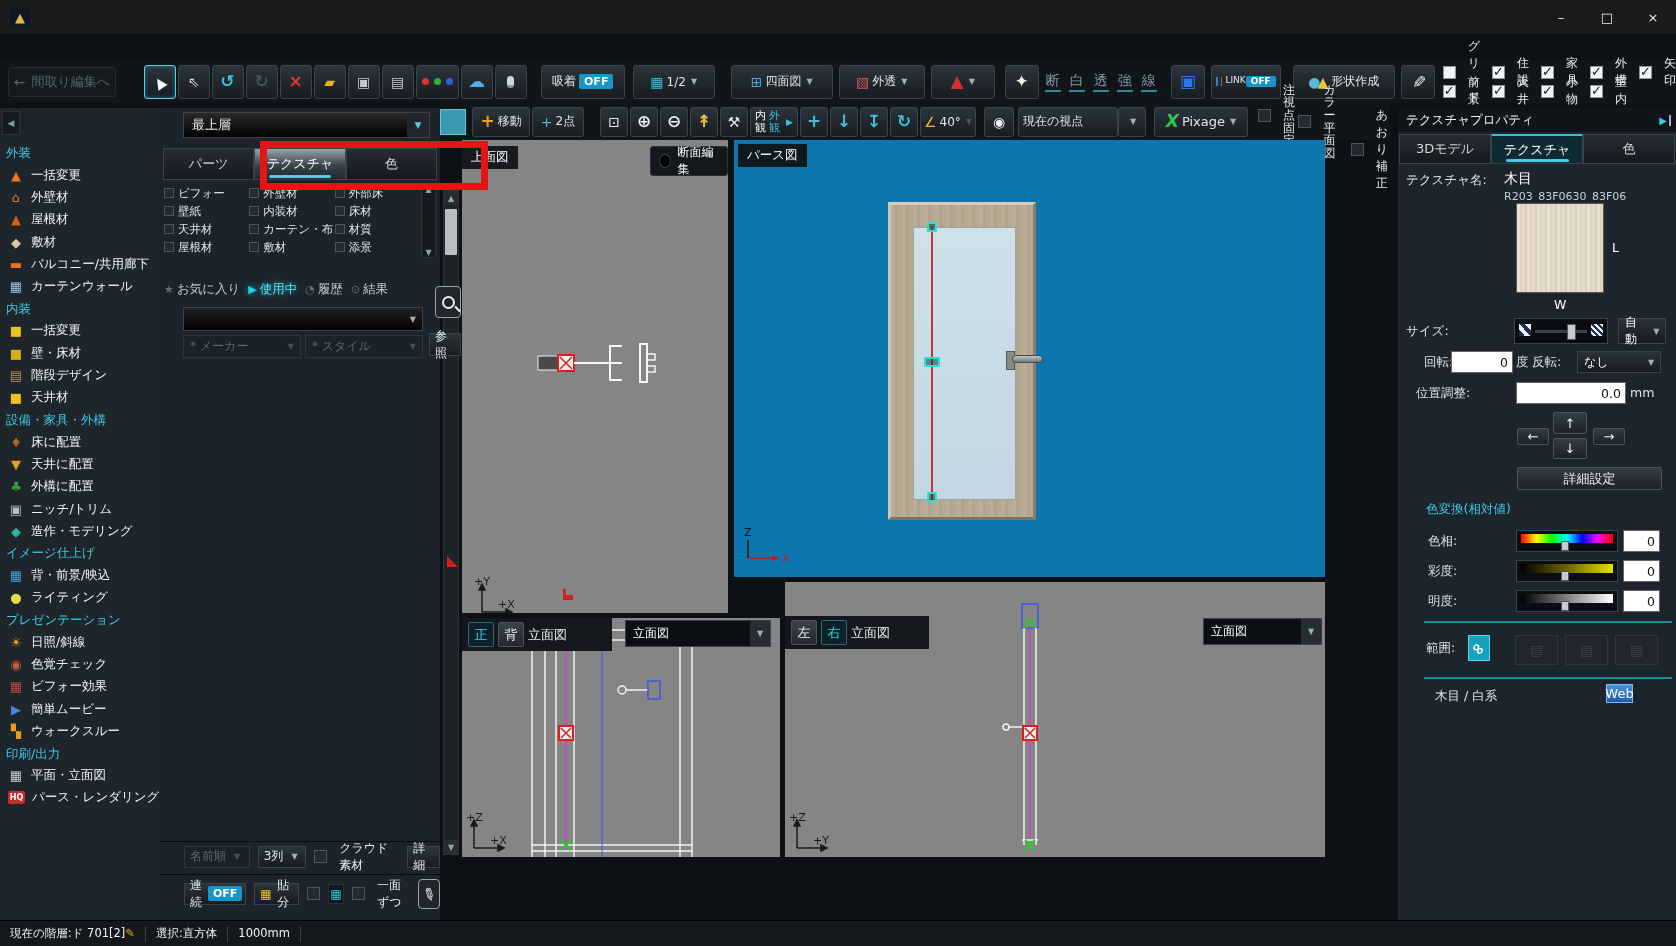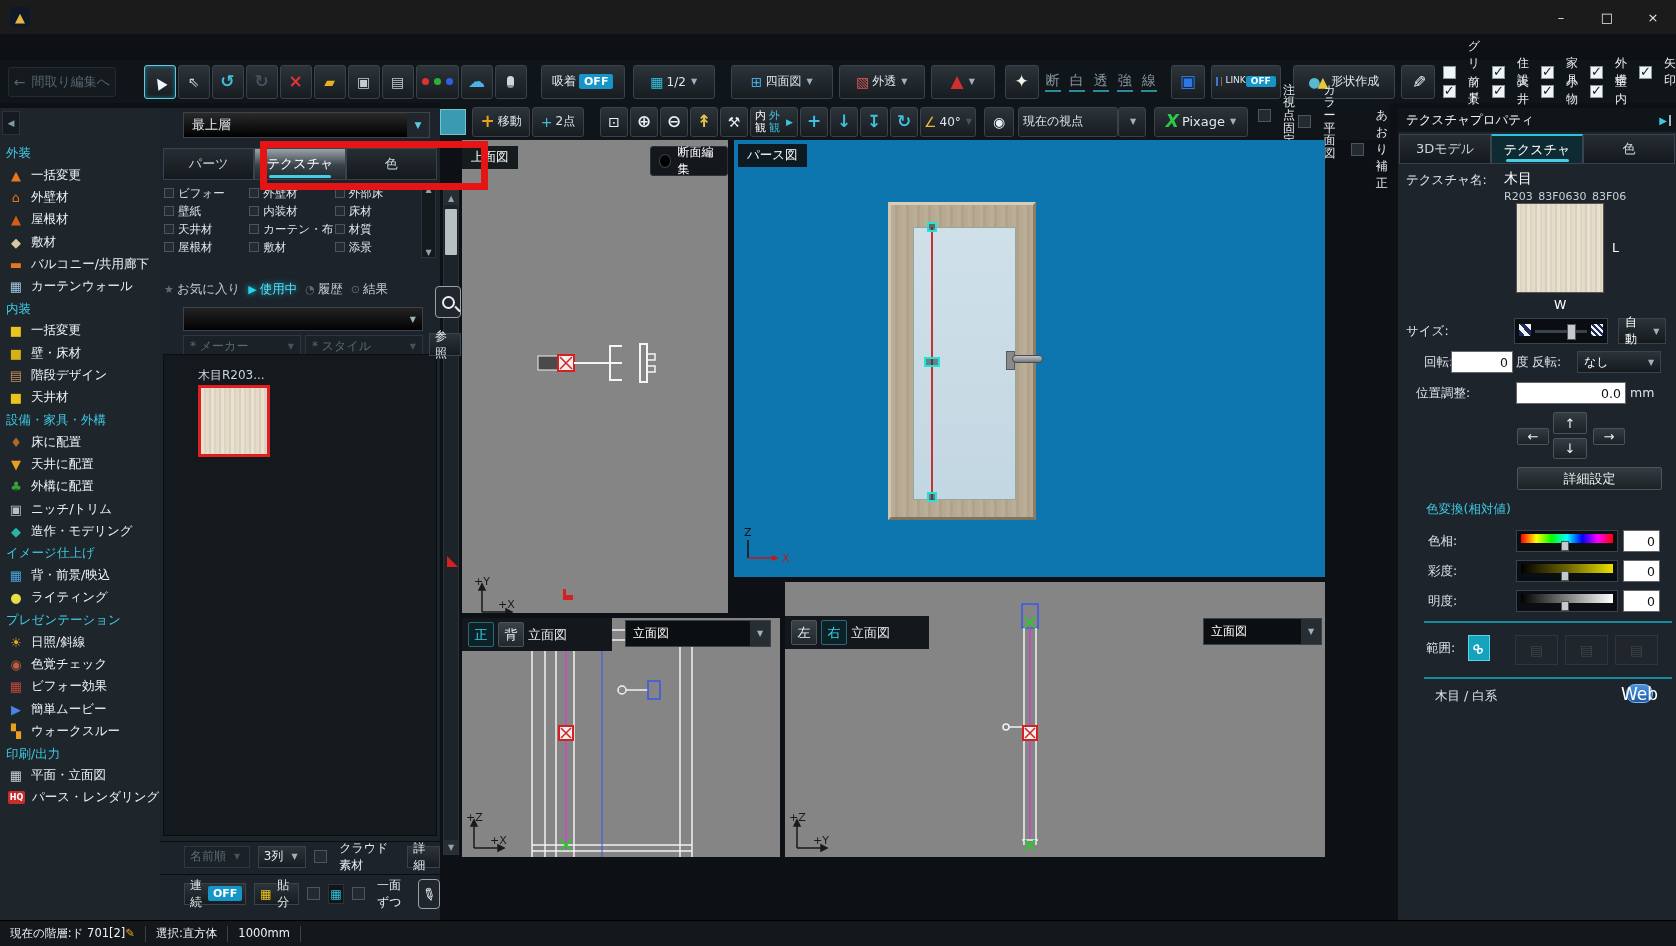--- a/index.html
+++ b/index.html
@@ -122,21 +122,21 @@
 .pinput{position:absolute;background:#fff;color:#111;font-size:12.5px;display:flex;align-items:center;justify-content:flex-end;padding-right:4px;border:1px solid #666}
 .pselect{position:absolute;background:linear-gradient(#2c343a,#14191d);border:1px solid #3a434b;color:#fff;font-size:12px;display:flex;align-items:center;padding-left:6px}
 .pselect .dd{margin-left:auto;width:18px;text-align:center;font-size:8px;color:#9fb2bc}
 .pbtn{position:absolute;background:linear-gradient(#343c42,#1c2226);border:1px solid #4a545c;border-radius:2px;color:#eef3f6;font-size:13px;display:flex;align-items:center;justify-content:center}
 .slider-well{position:absolute;background:#0a0e12;border:1px solid #3a434b}
 .slider-well .grad{position:absolute;left:4px;right:4px;top:3px;height:9px}
 .slider-well .thumb{position:absolute;top:10px;width:8px;height:10px;background:#c4cacd;border:1px solid #555}
 .checker{position:absolute;top:5px;width:12px;height:12px;background:
  linear-gradient(45deg,#1c2c5c 25%,#f2f2f2 25% 50%,#1c2c5c 50% 75%,#f2f2f2 75%)}
 .tealdiv{position:absolute;left:26px;width:248px;height:2px;background:#17899c}
-#web-badge{position:absolute;left:228px;top:576px;width:27px;height:19px;background:linear-gradient(#4a94dc,#1c5aa8);border:1px solid #86b6e8;color:#fff;font-size:17px;display:flex;align-items:center;justify-content:center;border-radius:9px}
+#web-badge{position:absolute;left:208px;top:576px;width:27px;height:19px;background:linear-gradient(#4a94dc,#1c5aa8);border:1px solid #86b6e8;color:#fff;font-size:13px;display:flex;align-items:center;justify-content:center;border-radius:0}
 .range-btn{position:absolute;width:43px;height:30px;background:#20262b;border:1px solid #2e353b;color:#39424a;font-size:14px;display:flex;align-items:center;justify-content:center}
 #link-btn{position:absolute;left:70px;top:527px;width:22px;height:26px;background:#14a2bc;border:1px solid #5ad4e8;color:#fff;font-weight:bold;display:flex;align-items:center;justify-content:center}
 
 #status{position:absolute;left:0;top:920px;width:1676px;height:26px;background:#15181b;border-top:1px solid #000;display:flex;align-items:center;font-size:11.5px;color:#eef2f5}
 #status .lft{padding-left:8px;flex:1;white-space:nowrap}
 #status .seg{padding:0 10px;border-left:1px solid #3a4248;height:16px;display:flex;align-items:flex-start;gap:0;white-space:nowrap}
 .axis{position:absolute;pointer-events:none}
 </style>
 </head>
 <body>
@@ -576,24 +576,20 @@
     <div id="search-dd">
         <span class="dd">▼</span>
       </div>
     <div class="disab-dd" style="left:23px;top:227px;width:118px">
       <span>* メーカー</span>
         <span class="dd">▼</span>
     </div>
     <div class="disab-dd" style="left:145px;top:227px;width:118px">
       <span>* スタイル</span>
         <span class="dd">▼</span>
-    </div>
-    <div id="tex-list">
-      <div id="tex-label">木目R203...</div>
-      <div id="tex-thumb" class="woodtex"></div>
     </div>
     <div id="sort-row">
       <div class="mini-dd gray" style="width:74px">
         <span>名前順</span>
           <span class="ddarrow" style="color:#46525a">▼</span>
       </div>
       <div class="mini-dd" style="width:54px">
         <span>3列</span>
           <span class="ddarrow">▼</span>
       </div>

